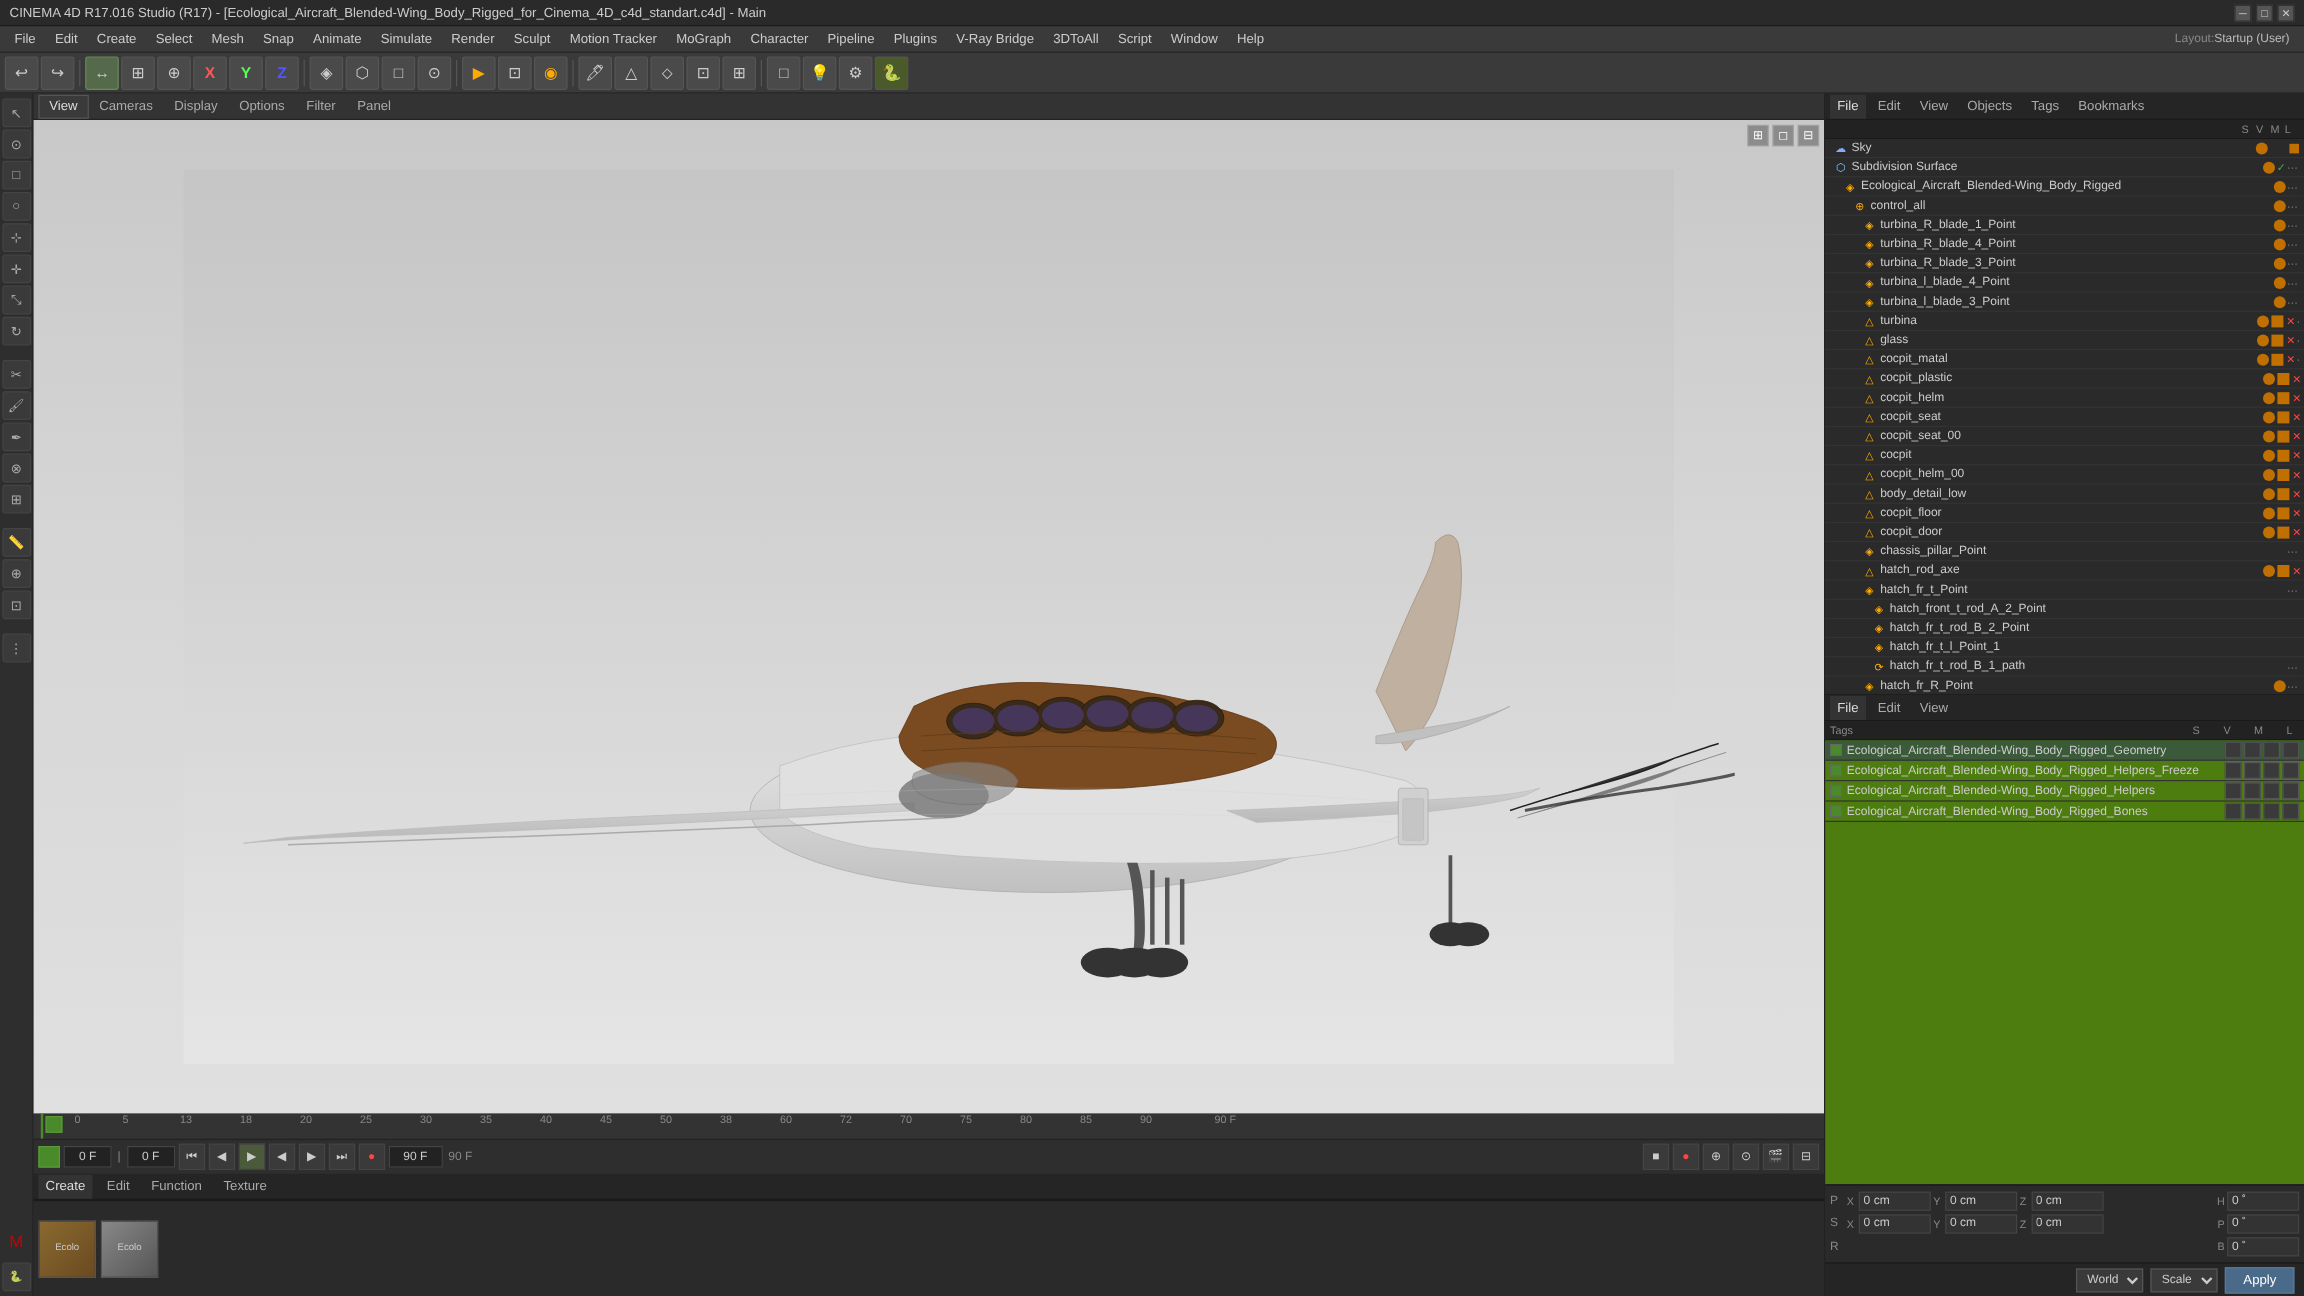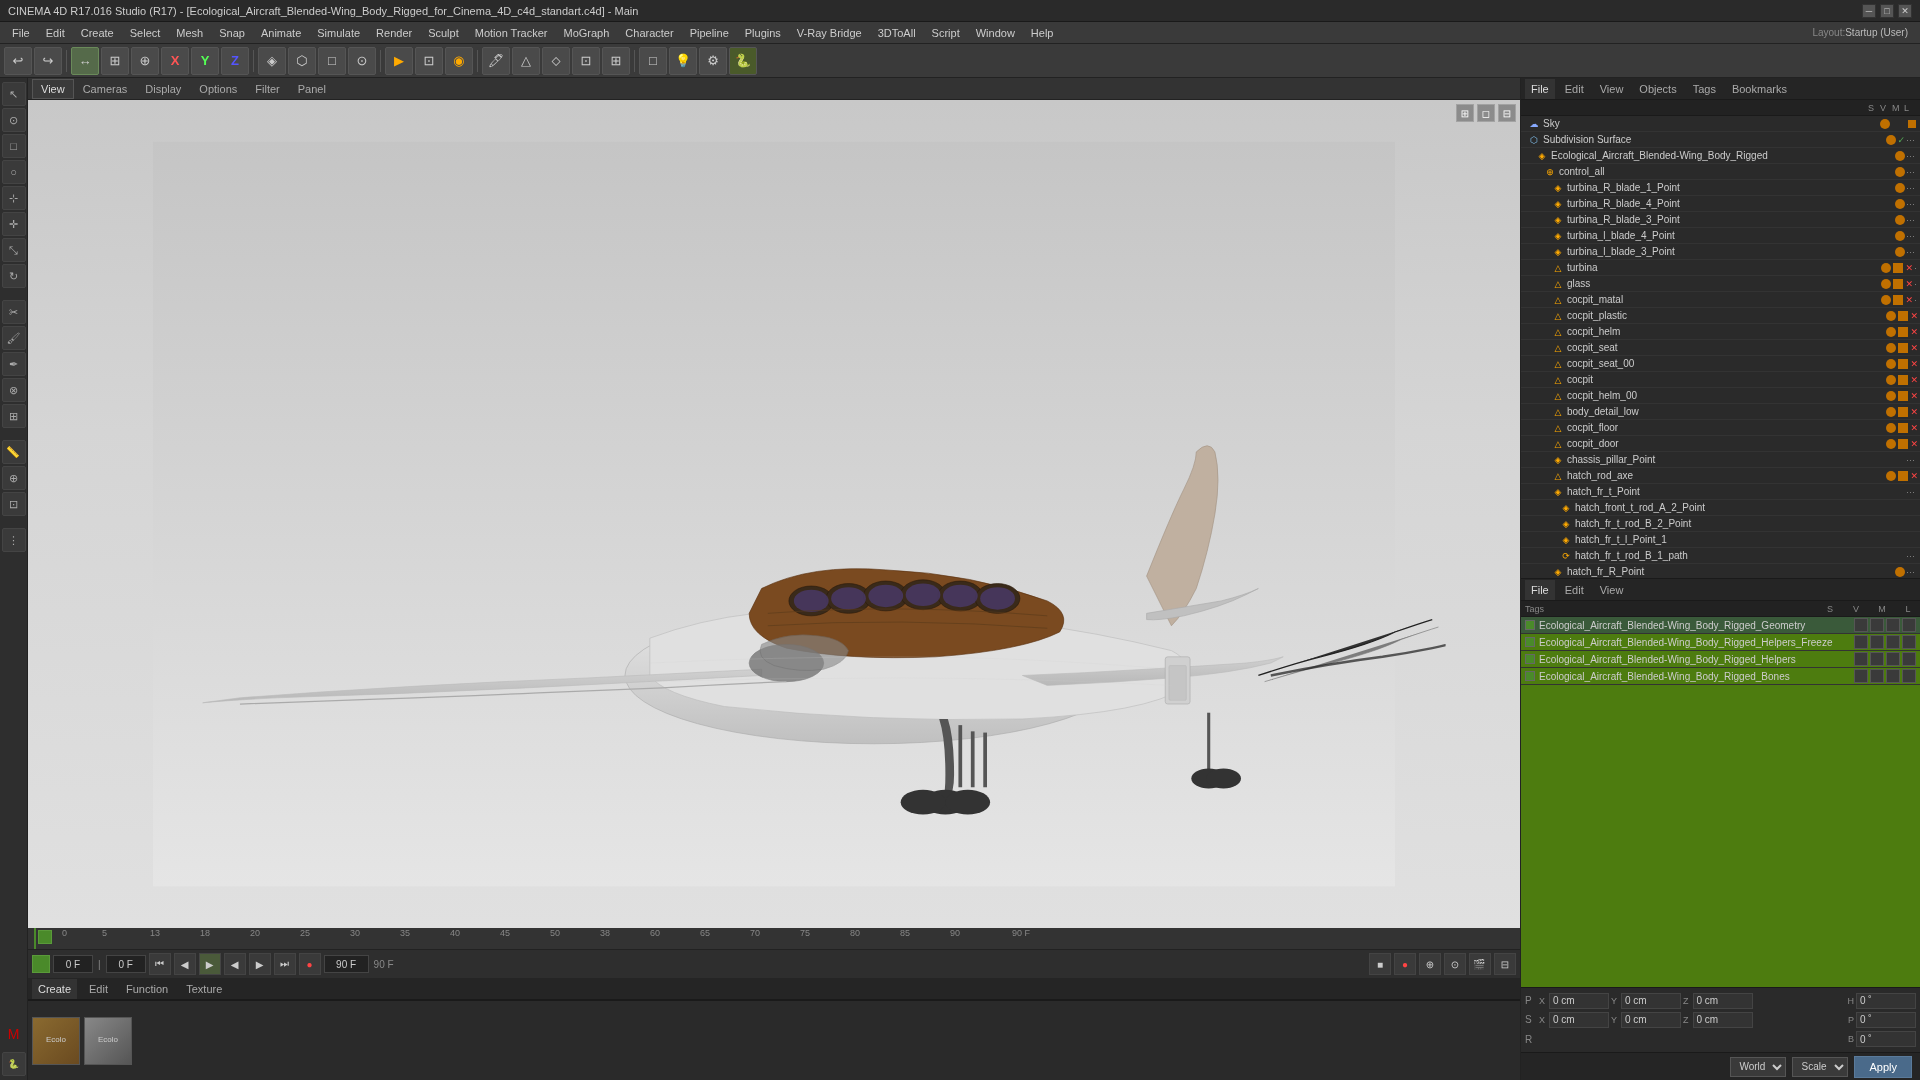--- a/index.html
+++ b/index.html
@@ -739,21 +739,21 @@
         <div class="ruler-mark" style="left:168px;">18</div>
         <div class="ruler-mark" style="left:218px;">20</div>
         <div class="ruler-mark" style="left:268px;">25</div>
         <div class="ruler-mark" style="left:318px;">30</div>
         <div class="ruler-mark" style="left:368px;">35</div>
         <div class="ruler-mark" style="left:418px;">40</div>
         <div class="ruler-mark" style="left:468px;">45</div>
         <div class="ruler-mark" style="left:518px;">50</div>
         <div class="ruler-mark" style="left:568px;">38</div>
         <div class="ruler-mark" style="left:618px;">60</div>
-        <div class="ruler-mark" style="left:668px;">65</div>
+        <div class="ruler-mark" style="left:668px;">72</div>
         <div class="ruler-mark" style="left:718px;">70</div>
         <div class="ruler-mark" style="left:768px;">75</div>
         <div class="ruler-mark" style="left:818px;">80</div>
         <div class="ruler-mark" style="left:868px;">85</div>
         <div class="ruler-mark" style="left:918px;">90</div>
         <div class="ruler-mark" style="left:980px;">90 F</div>
       </div>
     </div>
 
     <div id="timeline-controls">

